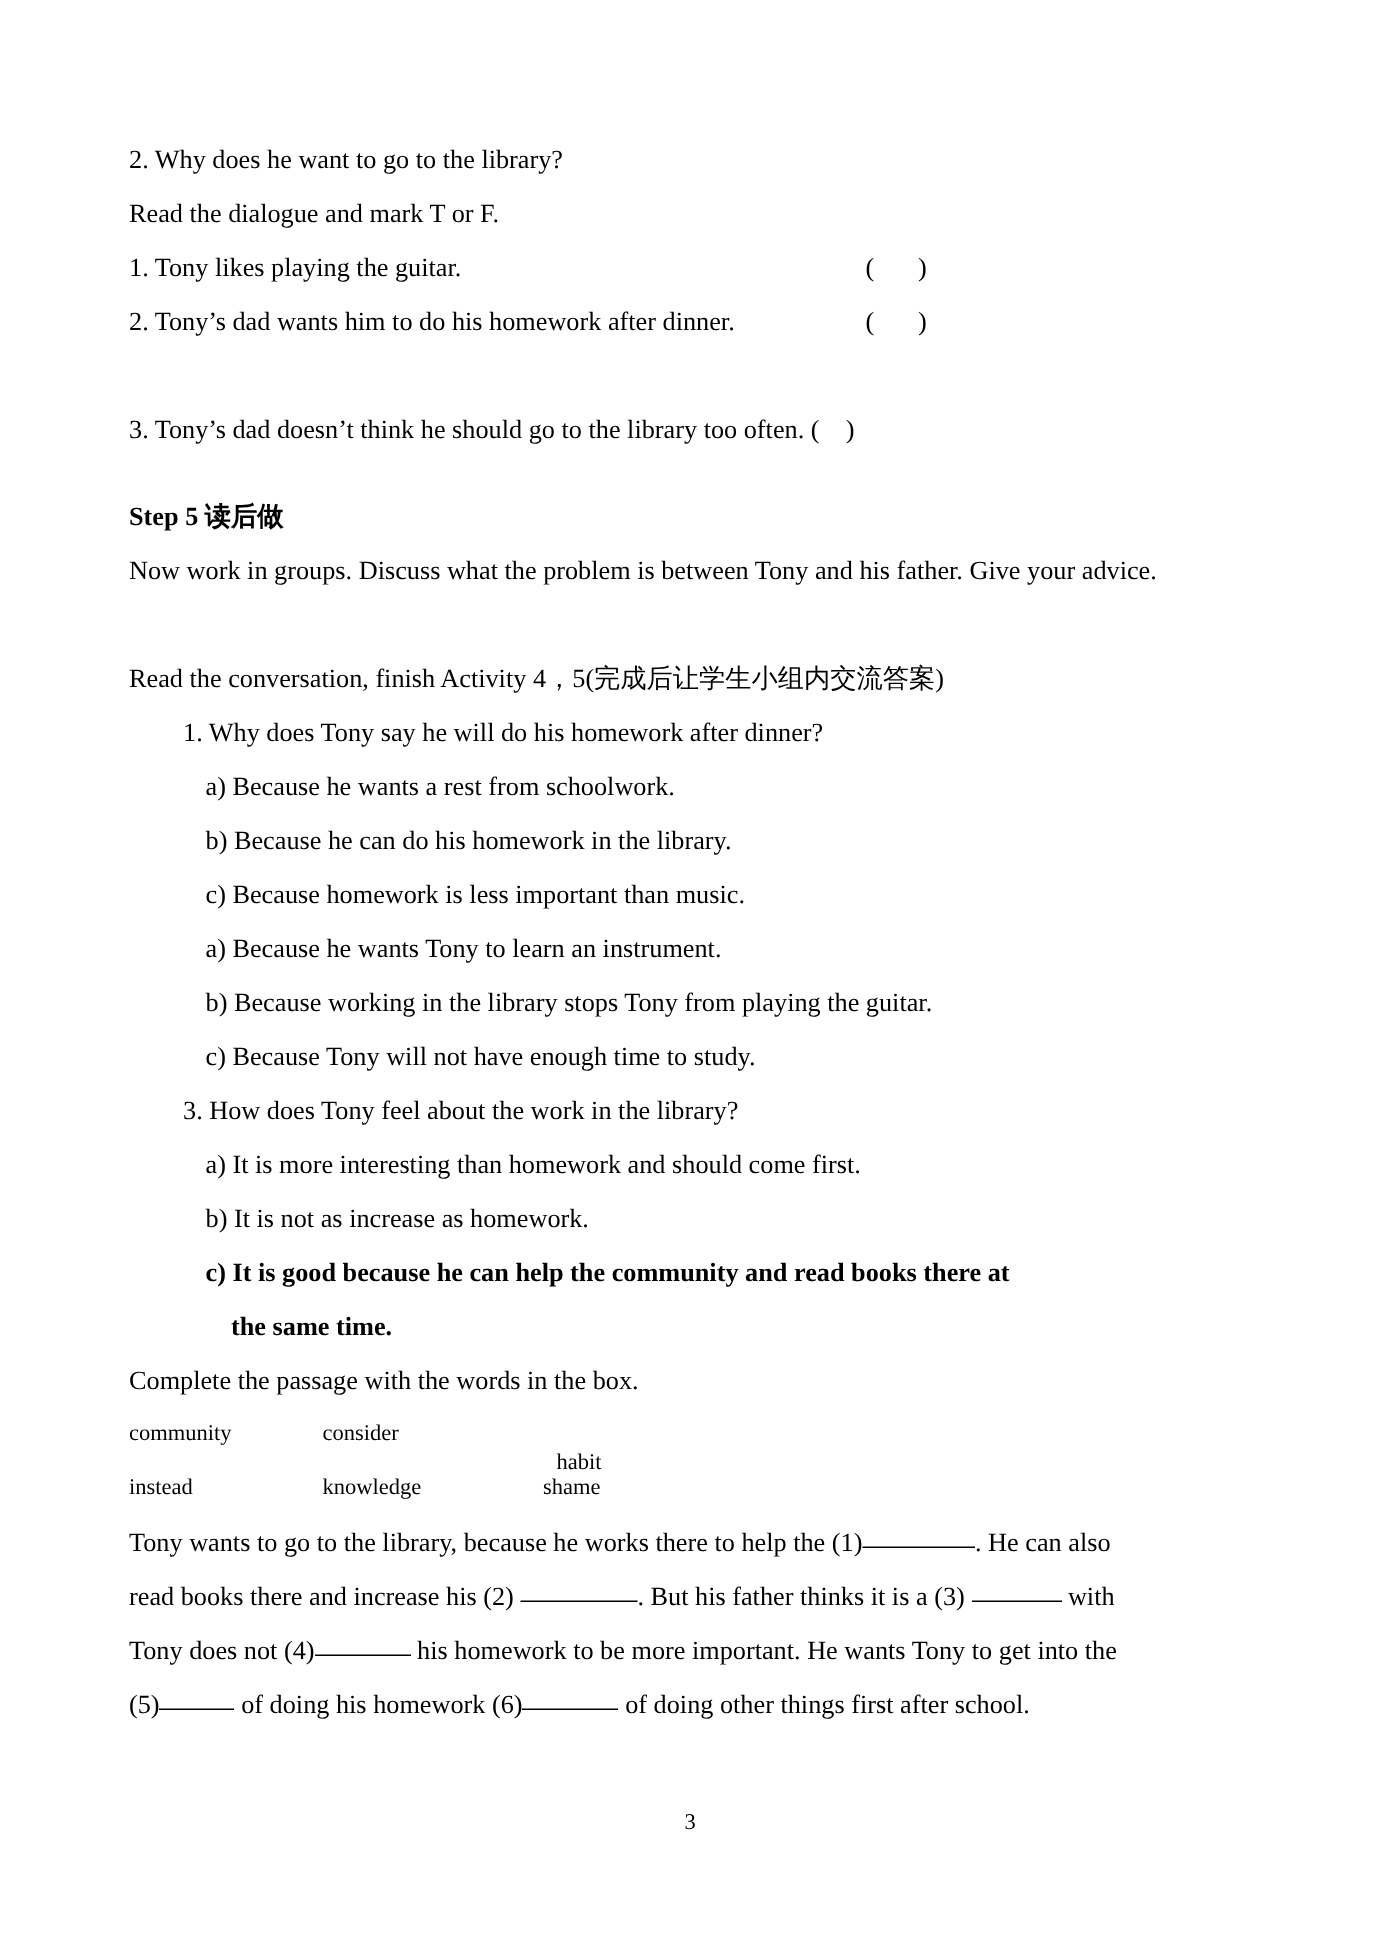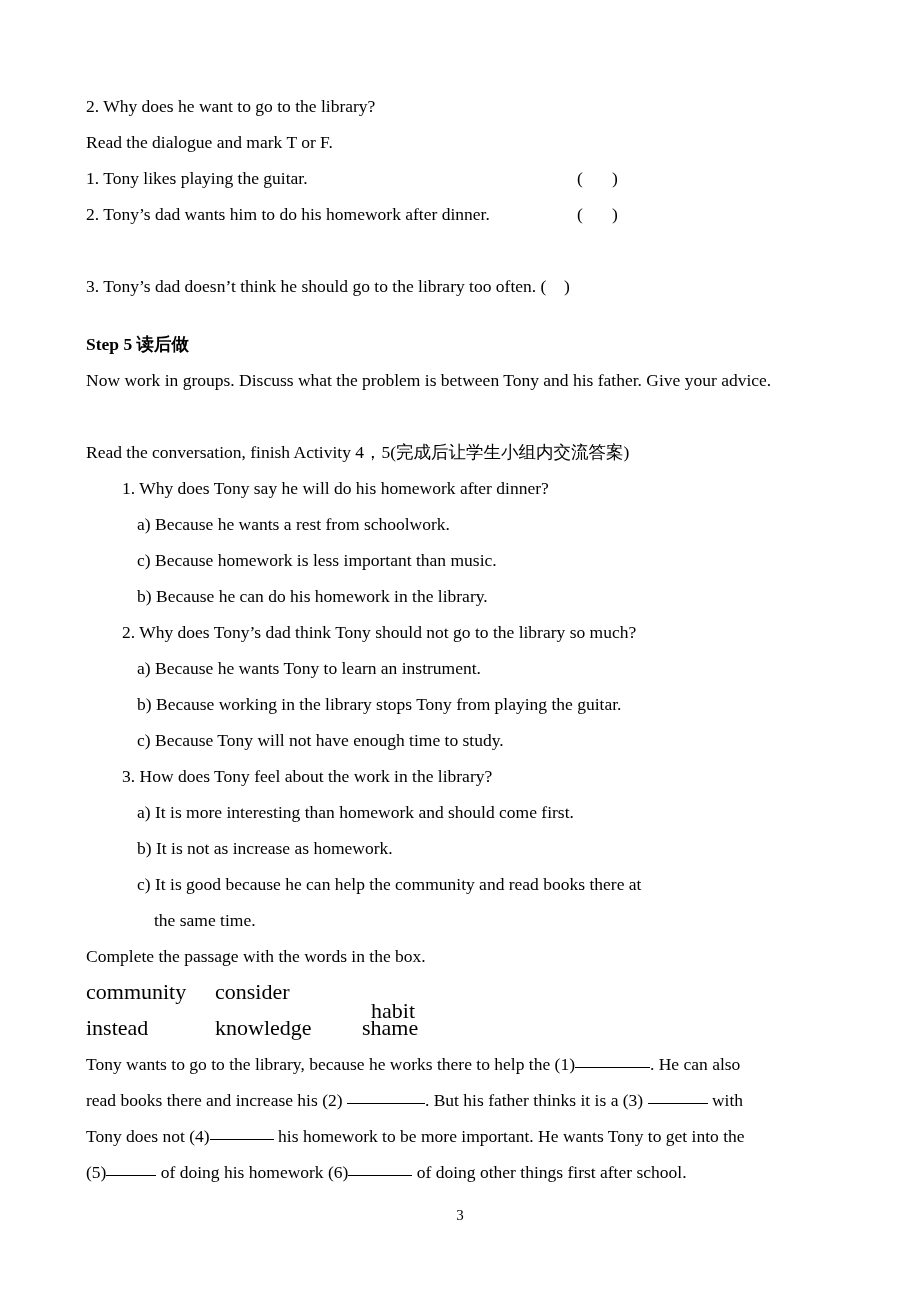--- a/index.html
+++ b/index.html
@@ -66,28 +66,29 @@
   }
   .indent-q {
     padding-left: 36px;
   }
   .indent-opt {
     padding-left: 51px;
   }
   .opt-wrap {
     padding-left: 51px;
     text-indent: 0;
+    font-weight: bold;
   }
   .opt-wrap .cont {
     display: block;
     padding-left: 17px;
   }
   .wordbox {
     position: relative;
-    font-size: 22px;
+    font-size: 15px;
     line-height: 36px;
     height: 36px;
     text-decoration: underline;
   }
   .wordbox .c1 { position: absolute; left: 0; top: 0; }
   .wordbox .c2 { position: absolute; left: 129px; top: 0; }
   .wordbox .c3 { position: absolute; left: 285px; top: 0; margin-top: 19px; }
   .wordbox .c3b { position: absolute; left: 276px; top: 0; }
   .blank {
     display: inline-block;
@@ -142,24 +143,23 @@
     <div class="step-head">Step 5 读后做</div>
 
     <div class="ln">Now work in groups. Discuss what the problem is between Tony and his father. Give your advice.</div>
 
     <div class="spacer"></div>
 
     <div class="ln">Read the conversation, finish Activity 4，5(完成后让学生小组内交流答案)</div>
 
     <div class="ln indent-q">1. Why does Tony say he will do his homework after dinner?</div>
     <div class="ln indent-opt">a) Because he wants a rest from schoolwork.</div>
+    <div class="ln indent-opt">b) Because he can do his homework in the library.</div>
     <div class="ln indent-opt">c) Because homework is less important than music.</div>
-    <div class="ln indent-opt">b) Because he can do his homework in the library.</div>
 
-    <div class="ln indent-q">2. Why does Tony’s dad think Tony should not go to the library so much?</div>
     <div class="ln indent-opt">a) Because he wants Tony to learn an instrument.</div>
     <div class="ln indent-opt">b) Because working in the library stops Tony from playing the guitar.</div>
     <div class="ln indent-opt">c) Because Tony will not have enough time to study.</div>
 
     <div class="ln indent-q">3. How does Tony feel about the work in the library?</div>
     <div class="ln indent-opt">a) It is more interesting than homework and should come first.</div>
     <div class="ln indent-opt">b) It is not as increase as homework.</div>
     <div class="ln opt-wrap">
       <span>c) It is good because he can help the community and read books there at</span>
       <span class="cont">the same time.</span>

